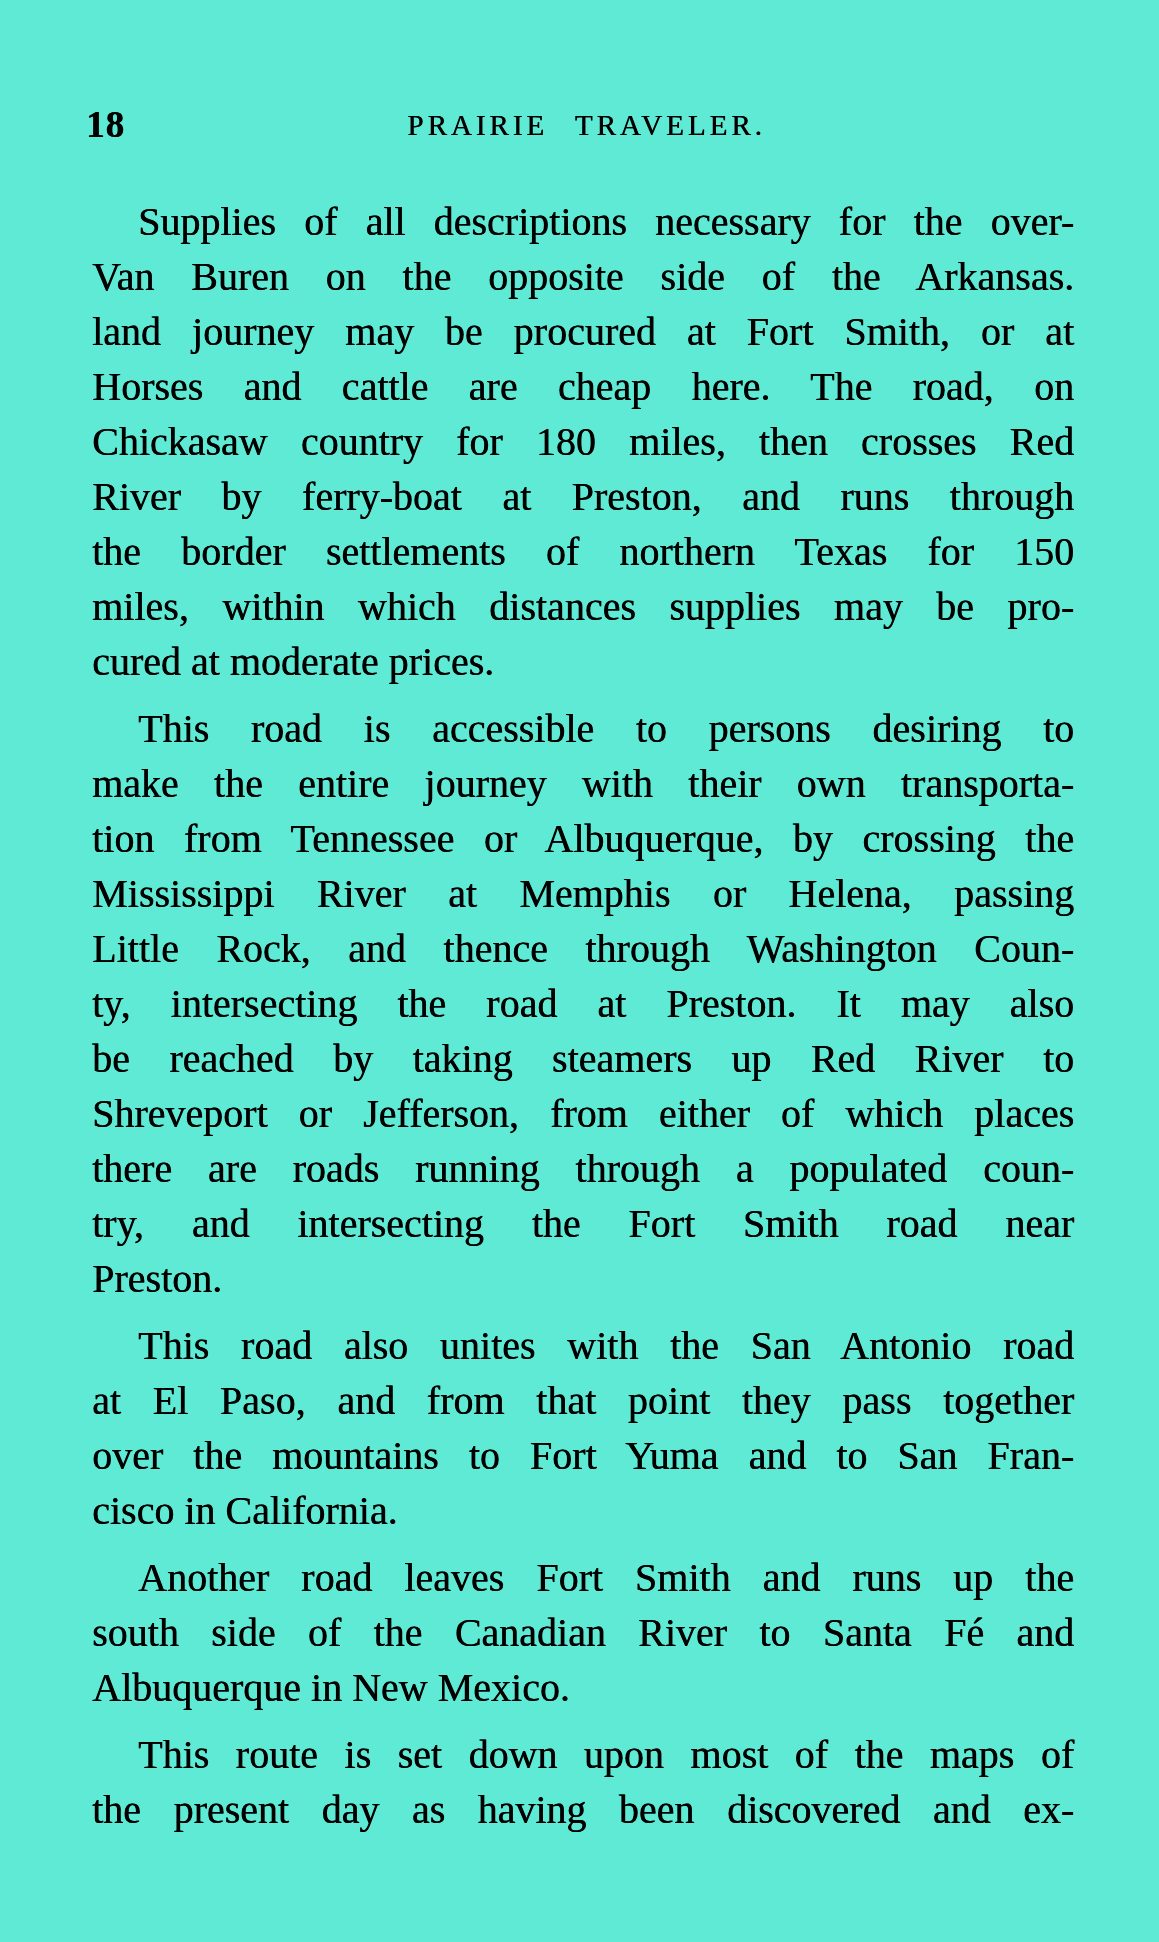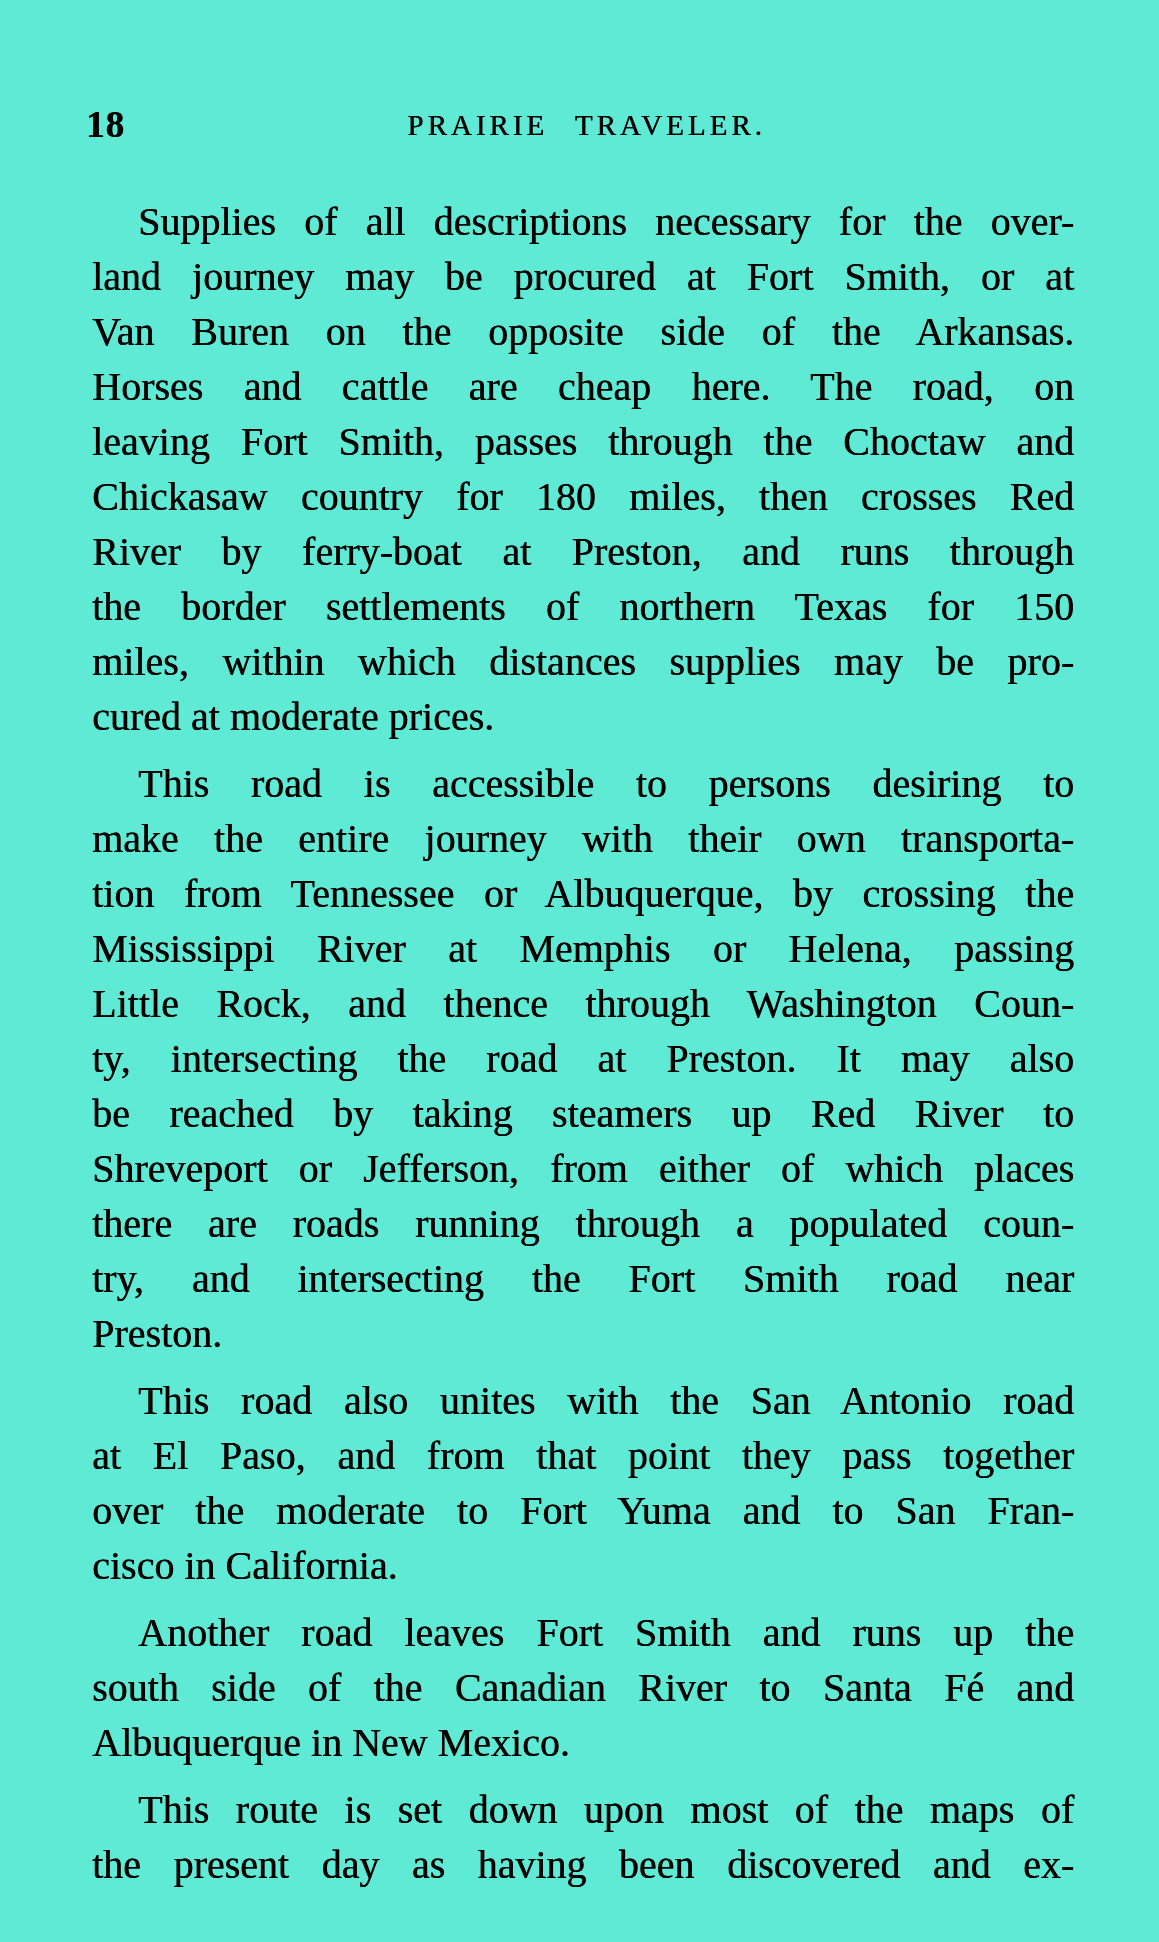--- a/index.html
+++ b/index.html
@@ -76,24 +76,23 @@
 <body>
 
 <div class="page">
   <div class="running-head">
     <span class="page-num">18</span>
     <span class="running-title">PRAIRIE TRAVELER.</span>
   </div>
   <div class="body-text" id="body-text">
       <div class="paragraph">
         <div class="line just first">Supplies of all descriptions necessary for the over-</div>
+        <div class="line just">Van Buren on the opposite side of the Arkansas.</div>
         <div class="line just">land journey may be procured at Fort Smith, or at</div>
-        <div class="line just">Van Buren on the opposite side of the Arkansas.</div>
         <div class="line just">Horses and cattle are cheap here.  The road, on</div>
-        <div class="line just">leaving Fort Smith, passes through the Choctaw and</div>
         <div class="line just">Chickasaw country for 180 miles, then crosses Red</div>
         <div class="line just">River by ferry-boat at Preston, and runs through</div>
         <div class="line just">the border settlements of northern Texas for 150</div>
         <div class="line just">miles, within which distances supplies may be pro-</div>
         <div class="line last">cured at moderate prices.</div>
       </div>
       <div class="paragraph">
         <div class="line just first">This road is accessible to persons desiring to</div>
         <div class="line just">make the entire journey with their own transporta-</div>
         <div class="line just">tion from Tennessee or Albuquerque, by crossing the</div>
@@ -102,21 +101,21 @@
         <div class="line just">ty, intersecting the road at Preston.  It may also</div>
         <div class="line just">be reached by taking steamers up Red River to</div>
         <div class="line just">Shreveport or Jefferson, from either of which places</div>
         <div class="line just">there are roads running through a populated coun-</div>
         <div class="line just">try, and intersecting the Fort Smith road near</div>
         <div class="line last">Preston.</div>
       </div>
       <div class="paragraph">
         <div class="line just first">This road also unites with the San Antonio road</div>
         <div class="line just">at El Paso, and from that point they pass together</div>
-        <div class="line just">over the moderate to Fort Yuma and to San Fran-</div>
+        <div class="line just">over the mountains to Fort Yuma and to San Fran-</div>
         <div class="line last">cisco in California.</div>
       </div>
       <div class="paragraph">
         <div class="line just first">Another road leaves Fort Smith and runs up the</div>
         <div class="line just">south side of the Canadian River to Santa Fé and</div>
         <div class="line last">Albuquerque in New Mexico.</div>
       </div>
       <div class="paragraph">
         <div class="line just first">This route is set down upon most of the maps of</div>
         <div class="line just">the present day as having been discovered and ex-</div>

